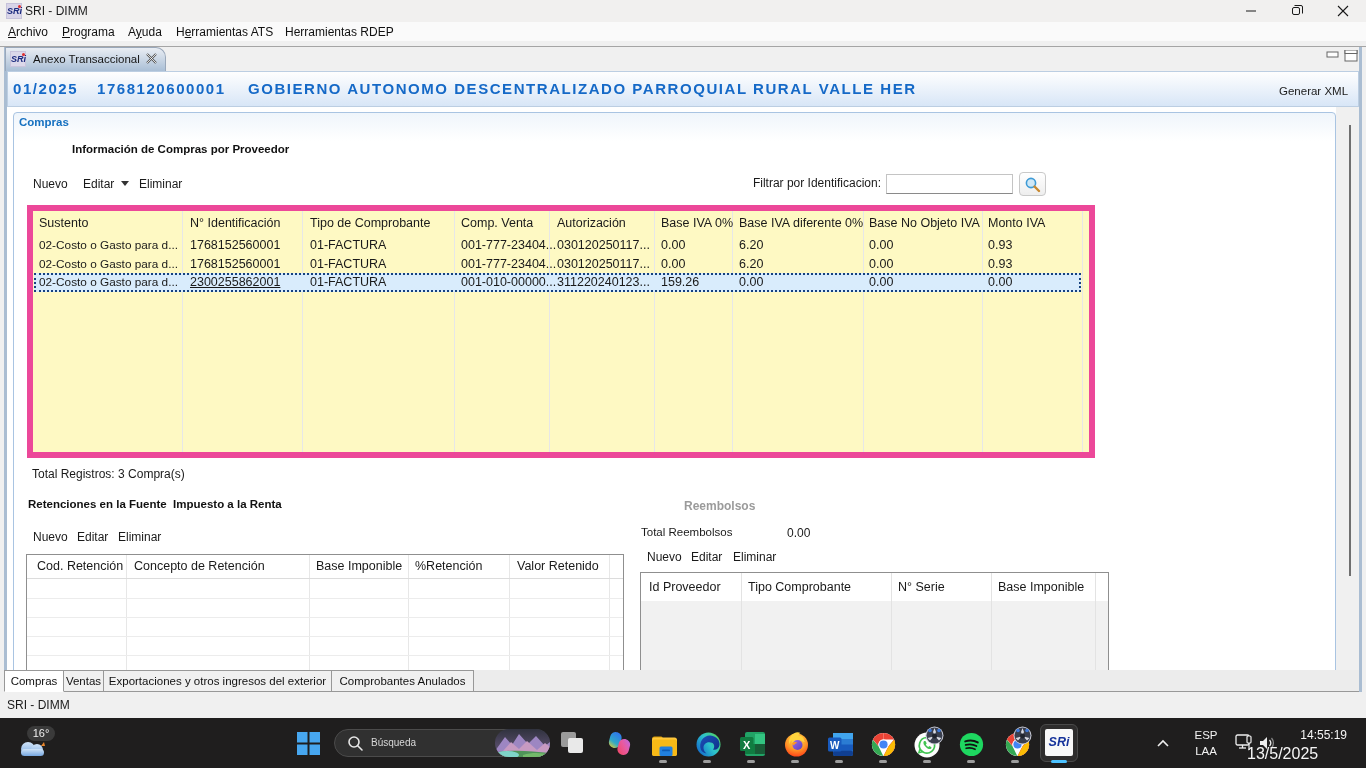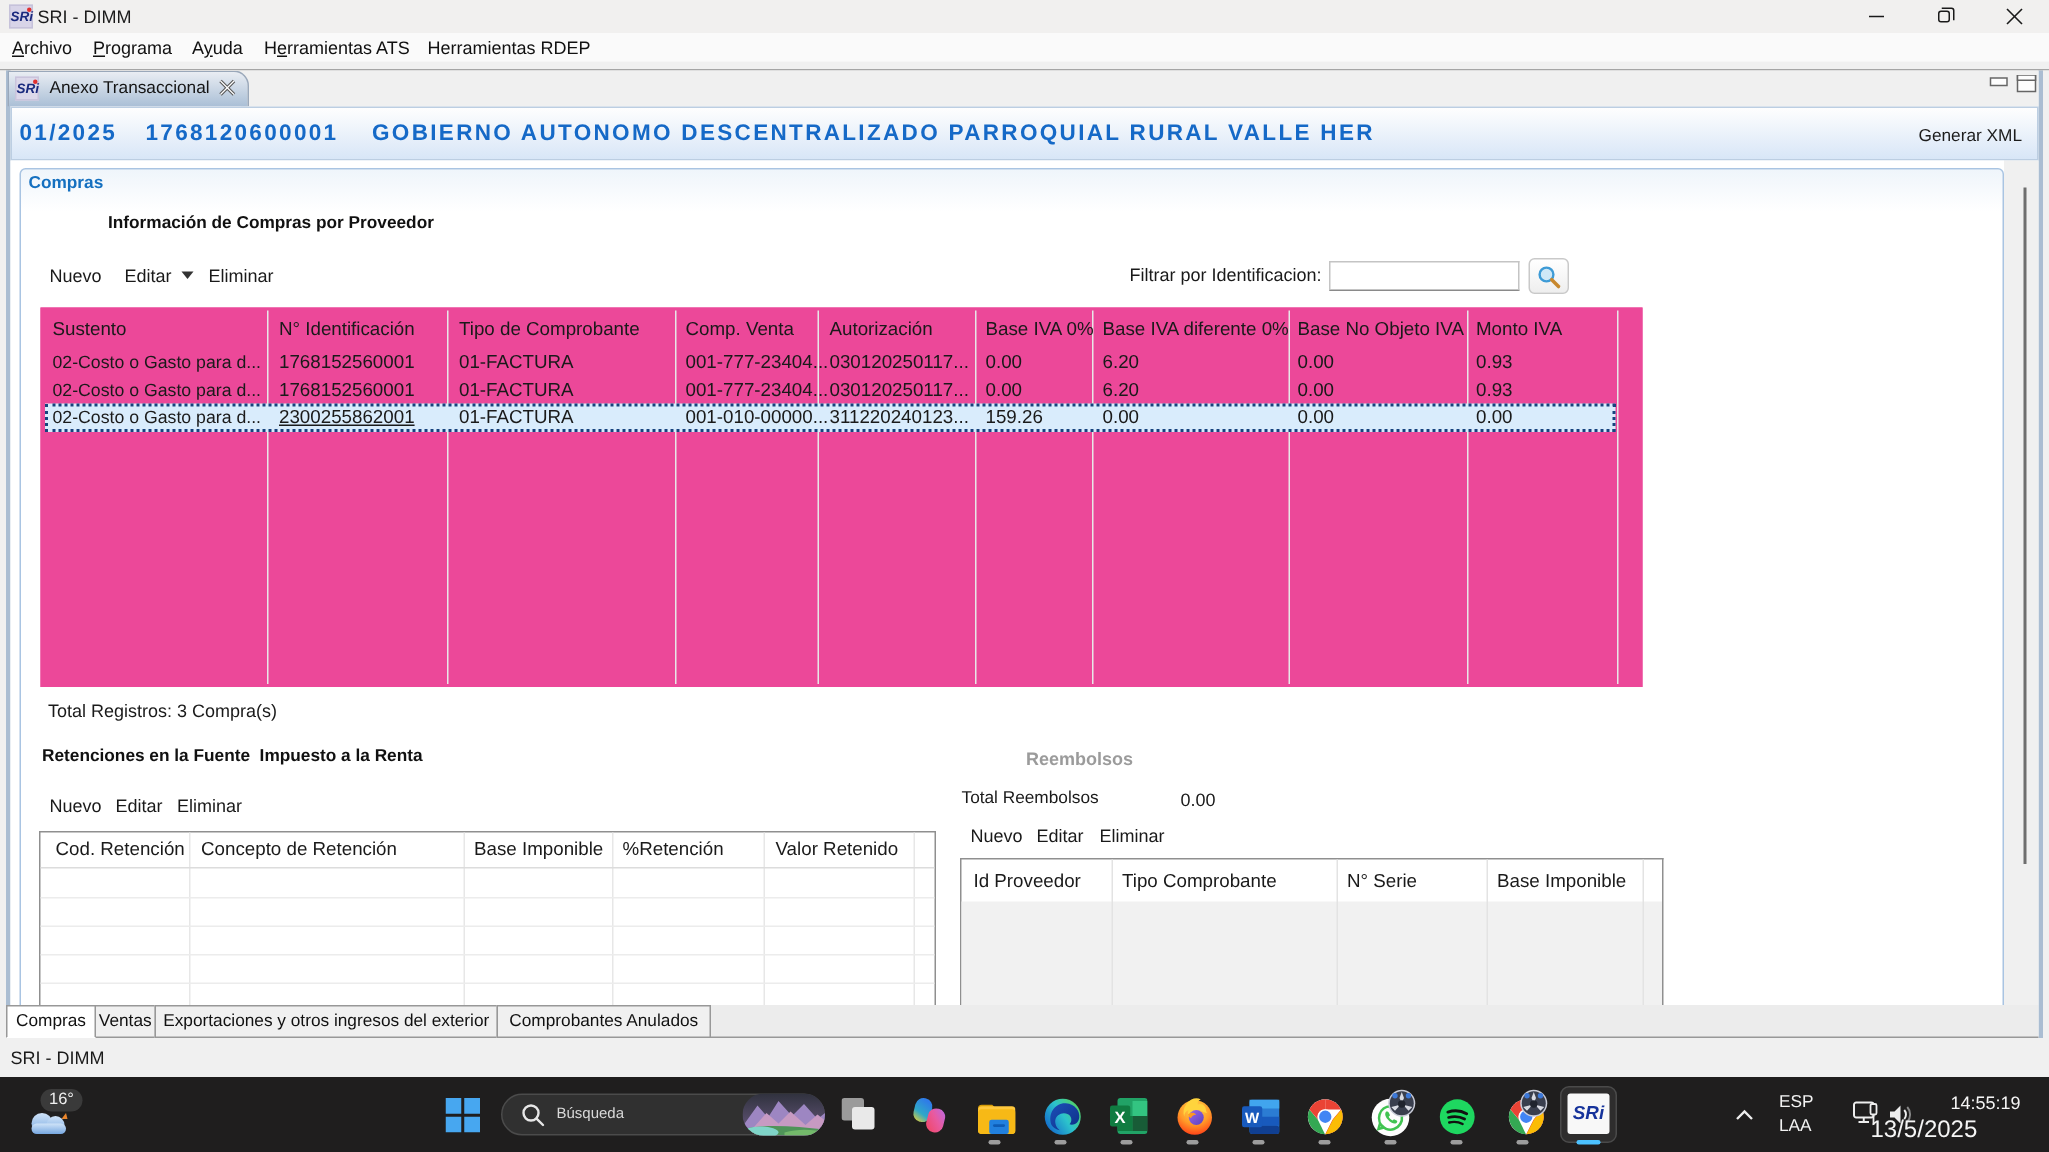--- a/index.html
+++ b/index.html
@@ -90,21 +90,21 @@
 <div class="abs" style="left:139px;top:177px;font-size:12px;color:#1a1a1a;">Eliminar</div>
 
 <div class="abs" style="left:681px;top:176px;width:200px;text-align:right;font-size:12px;color:#1a1a1a;">Filtrar por Identificacion:</div>
 <div class="abs" style="left:886px;top:174px;width:127px;height:20px;border:1px solid #c4c4c4;border-bottom-color:#8a8a8a;background:#fff;"></div>
 <div class="abs" style="left:1019px;top:172px;width:27px;height:24px;border:1px solid #c9c9c9;border-radius:4px;background:linear-gradient(#ffffff,#eeeeee);"></div>
 <svg class="abs" style="left:1024px;top:176px;" width="17" height="17">
   <circle cx="7" cy="7" r="4.6" fill="#cfe8f7" stroke="#3e9bd6" stroke-width="1.6"></circle>
   <line x1="10.5" y1="10.5" x2="15" y2="15" stroke="#c8882e" stroke-width="2.4" stroke-linecap="round"></line>
 </svg>
 
-<div id="ctable" class="abs" style="left:27px;top:205px;width:1068px;height:253px;border:2px solid #ec4899;background:#ec4899;">
+<div id="ctable" class="abs" style="left:27px;top:205px;width:1068px;height:253px;border:6px solid #ec4899;background:#fef9c3;">
 
   <div class="abs colsep" style="left:149px;"></div>
   <div class="abs colsep" style="left:269px;"></div>
   <div class="abs colsep" style="left:421px;"></div>
   <div class="abs colsep" style="left:516px;"></div>
   <div class="abs colsep" style="left:621px;"></div>
   <div class="abs colsep" style="left:699px;"></div>
   <div class="abs colsep" style="left:830px;"></div>
   <div class="abs colsep" style="left:949px;"></div>
   <div class="abs colsep" style="left:1049px;"></div>
@@ -422,21 +422,21 @@
   <div class="abs ind" style="left:835px;"></div>
   <div class="abs ind" style="left:879px;"></div>
   <div class="abs ind" style="left:923px;"></div>
   <div class="abs ind" style="left:967px;"></div>
   <div class="abs ind" style="left:1011px;"></div>
   <div class="abs" style="left:1051px;top:42px;width:16px;height:3px;border-radius:2px;background:#4cc2ff;"></div>
 
   <svg class="abs" style="left:1156px;top:20px;" width="14" height="10">
     <path d="M2 8 L7 3 L12 8" fill="none" stroke="#eee" stroke-width="1.6"></path>
   </svg>
-  <div class="abs" style="left:1186px;top:9px;width:40px;text-align:left;font-size:11.5px;color:#f2f2f2;line-height:16px;">ESP<br>LAA</div>
+  <div class="abs" style="left:1186px;top:9px;width:40px;text-align:center;font-size:11.5px;color:#f2f2f2;line-height:16px;">ESP<br>LAA</div>
   <svg class="abs" style="left:1235px;top:16px;" width="20" height="18">
     <rect x="1" y="1" width="13" height="10" rx="1.5" fill="none" stroke="#eee" stroke-width="1.3"></rect>
     <line x1="4" y1="14" x2="11" y2="14" stroke="#eee" stroke-width="1.3"></line>
     <line x1="7.5" y1="11" x2="7.5" y2="14" stroke="#eee" stroke-width="1.3"></line>
     <rect x="12" y="2" width="4" height="7" rx="1" fill="#1f1e1e" stroke="#eee" stroke-width="1.2"></rect>
     <line x1="14" y1="9" x2="14" y2="16" stroke="#eee" stroke-width="1.2"></line>
   </svg>
   <svg class="abs" style="left:1259px;top:17px;" width="20" height="16">
     <path d="M1 6 h3 l4 -4 v12 l-4 -4 h-3 z" fill="#eee"></path>
     <path d="M10.5 5 a4.5 4.5 0 0 1 0 6" fill="none" stroke="#eee" stroke-width="1.3"></path>

